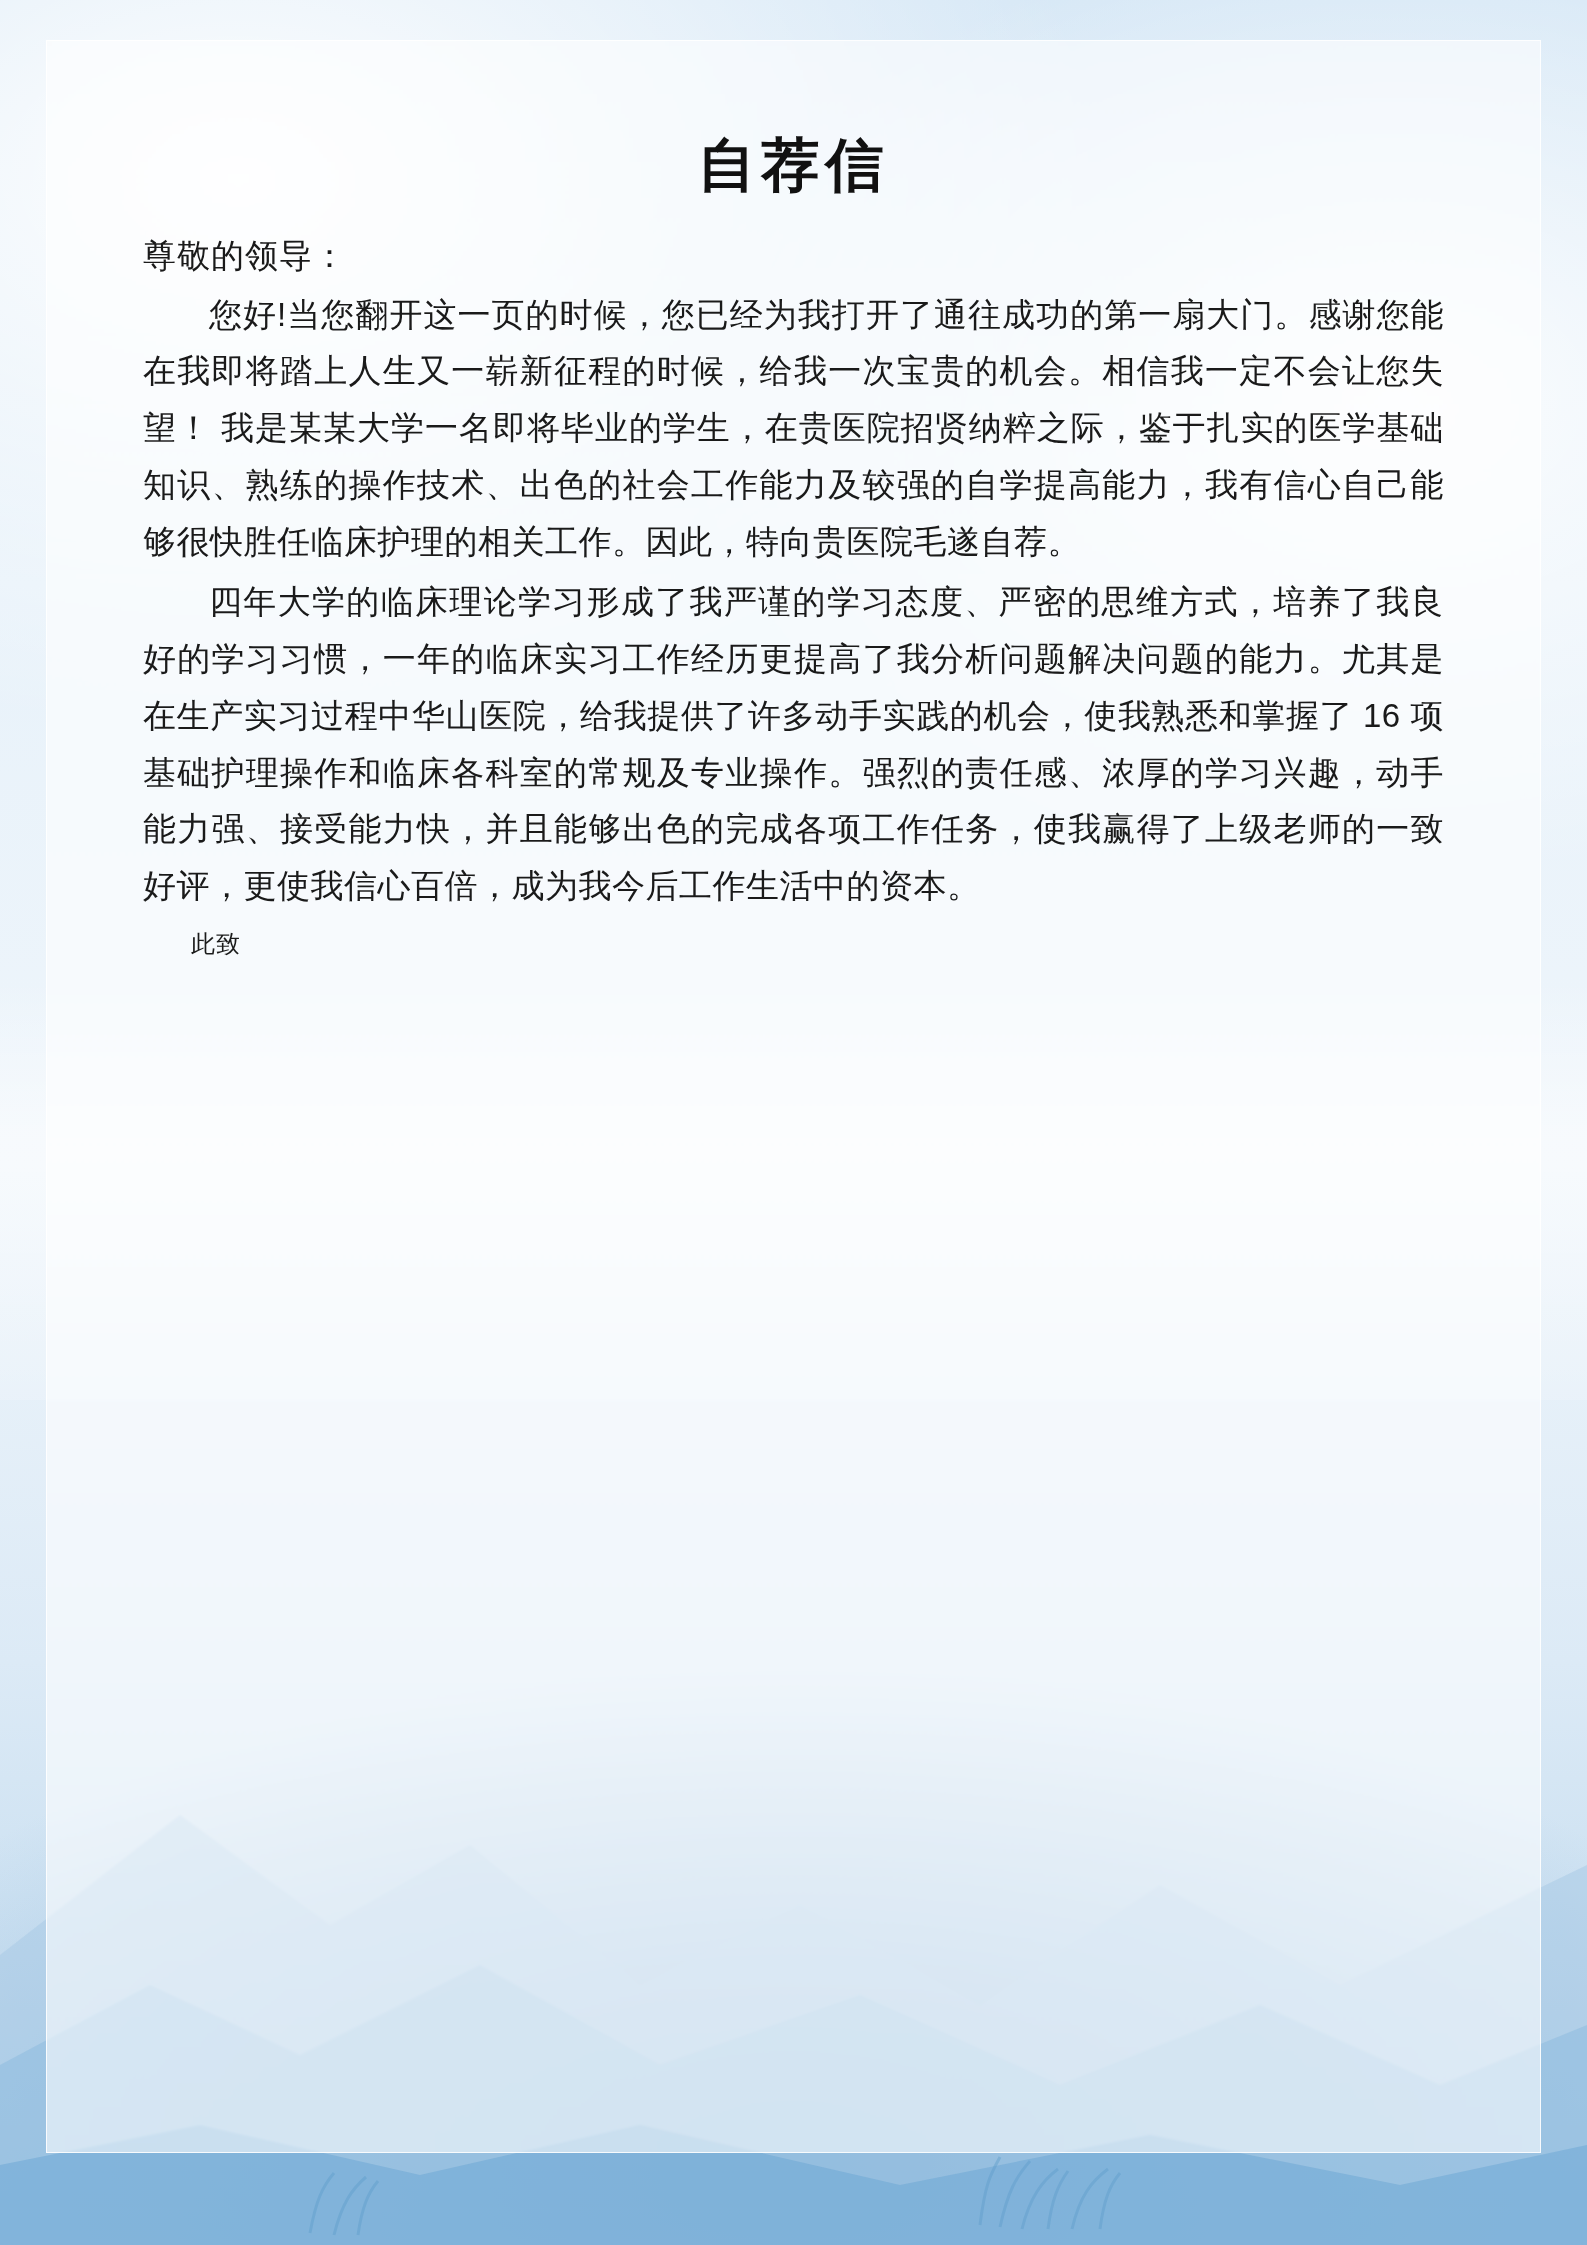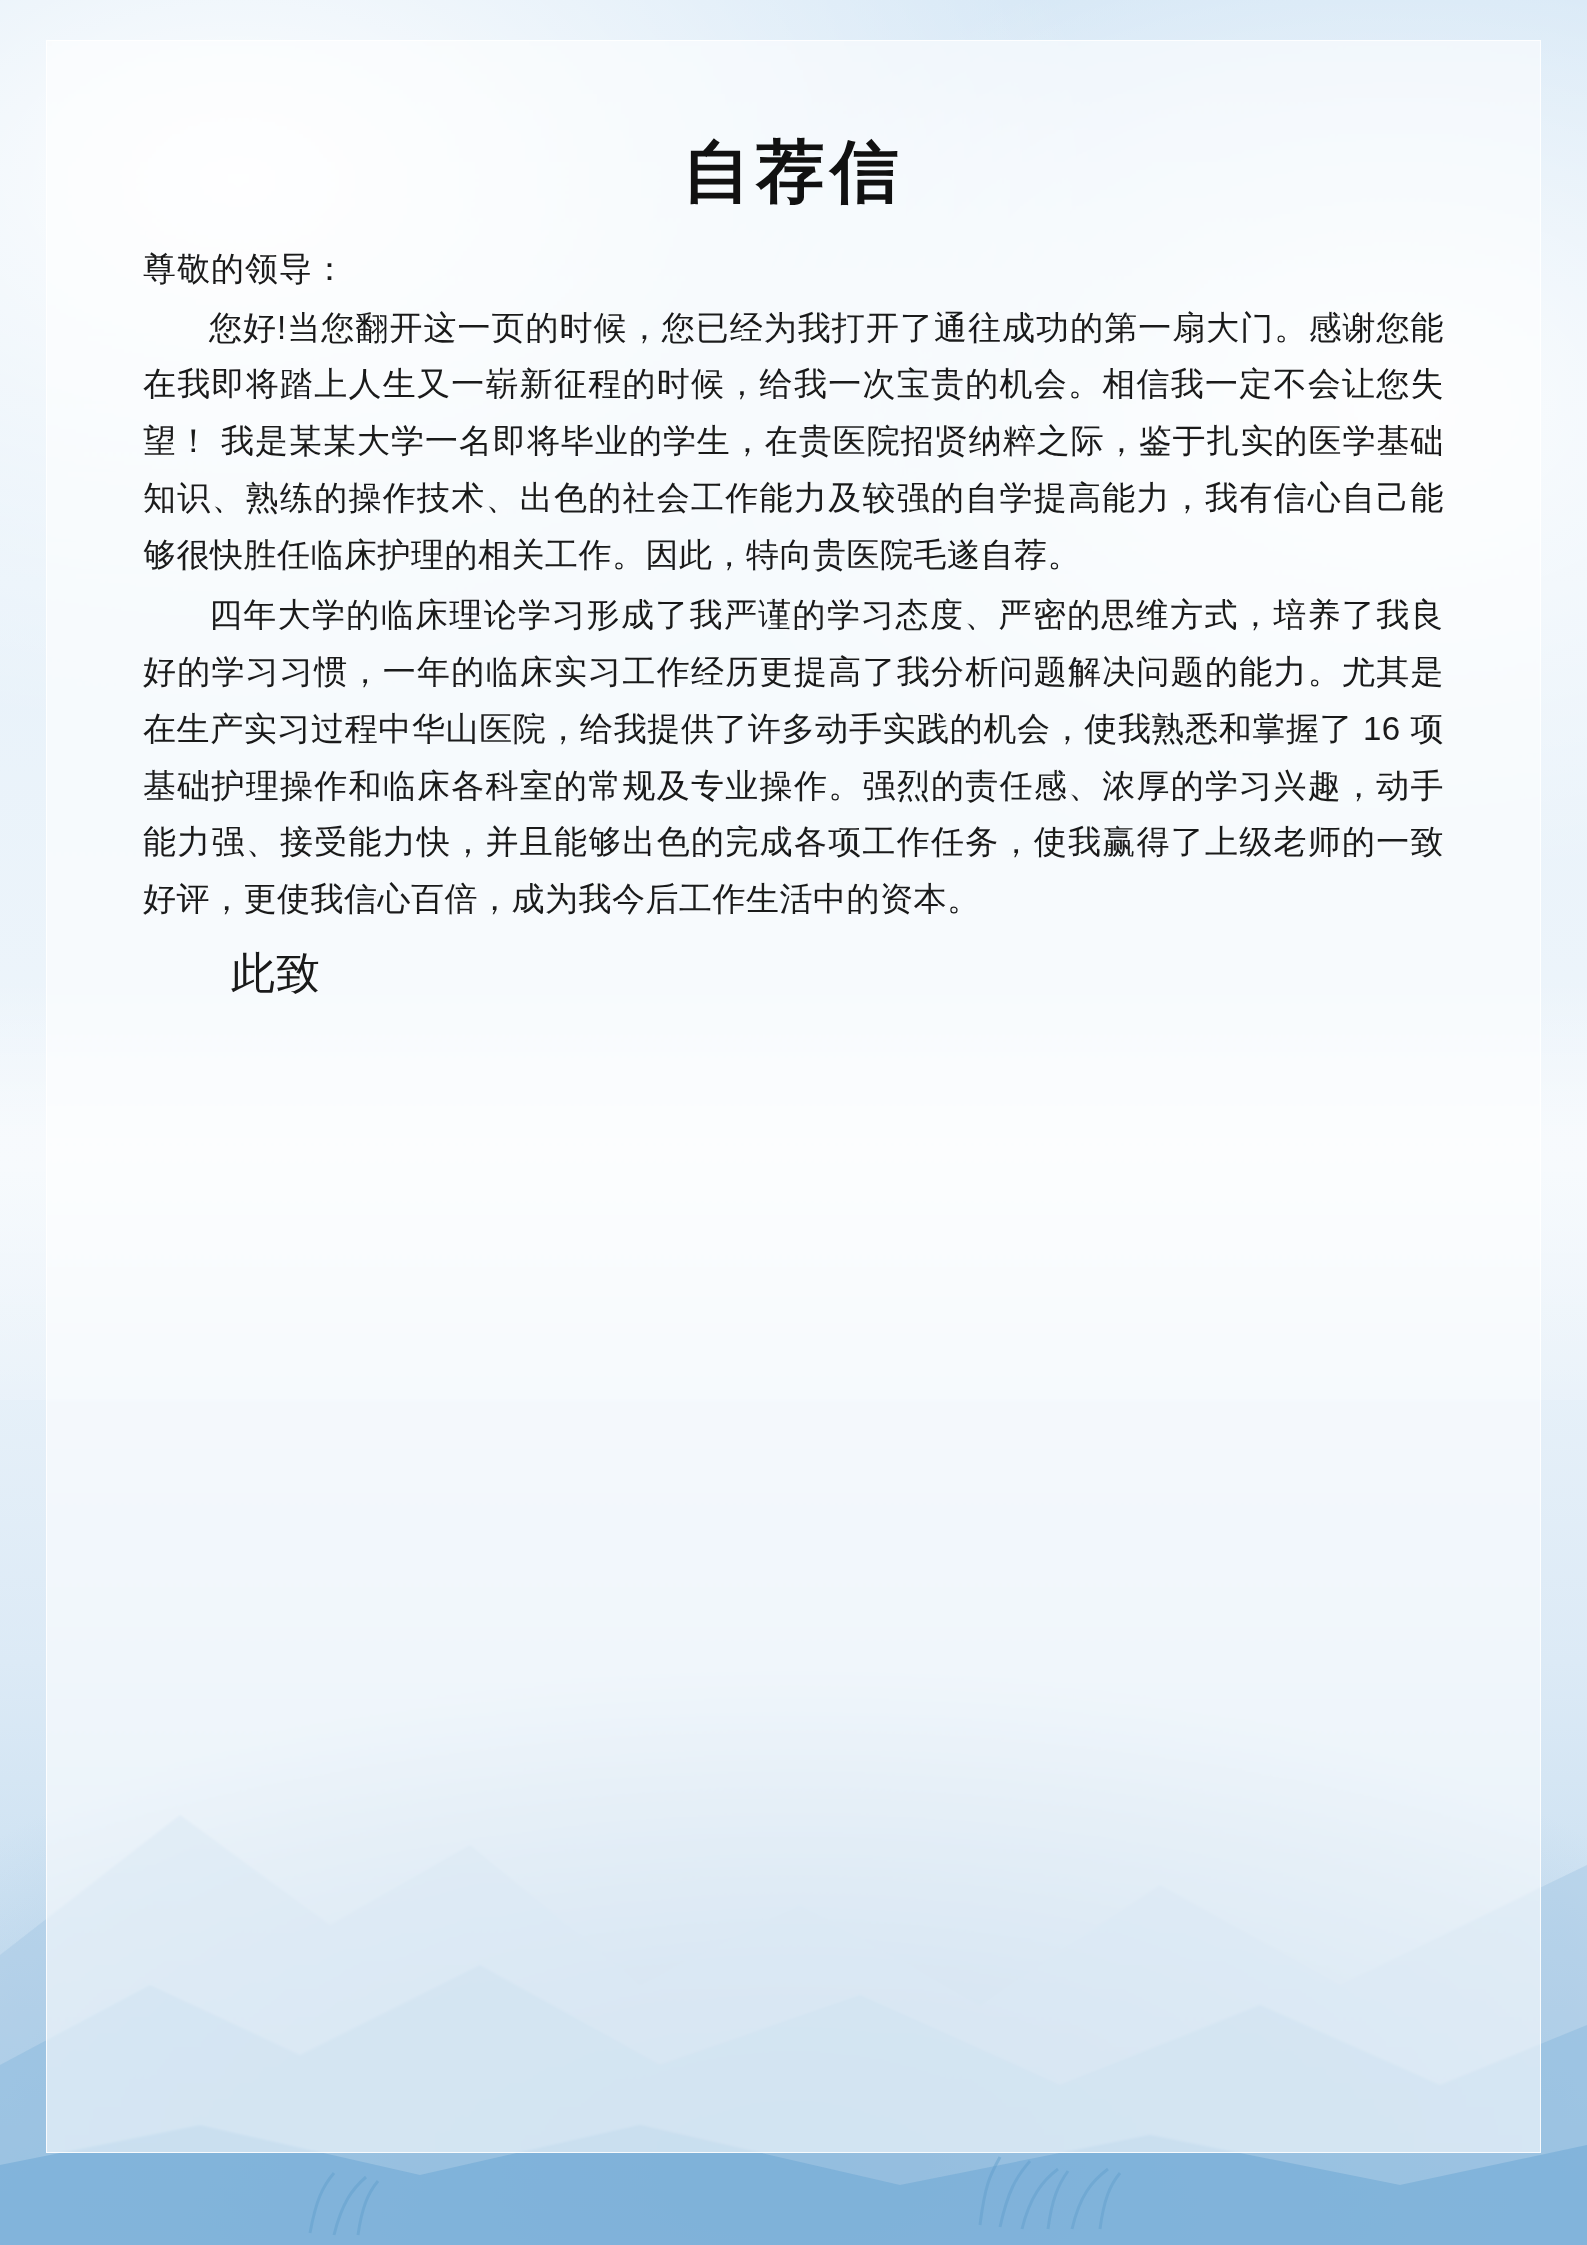--- a/index.html
+++ b/index.html
@@ -59,21 +59,21 @@
     height: 2113px;
     box-sizing: border-box;
     background: rgba(255,255,255,0.58);
     border: 1px solid rgba(255,255,255,0.85);
     padding: 54px 96px 40px 96px;
     backdrop-filter: blur(1px);
   }
 
   .doc-title {
     text-align: center;
-    font-size: 68px;
+    font-size: 58px;
     font-weight: bold;
     letter-spacing: 6px;
     color: #111;
     margin: 32px 0 26px 0;
     font-family: Liberation Serif, serif;
   }
 
   .salutation {
     font-size: 33px;
     color: #1a1a1a;
@@ -87,21 +87,21 @@
     color: #1a1a1a;
     line-height: 1.72;
     margin: 0 0 4px 0;
     text-indent: 2em;
     text-align: justify;
     text-justify: inter-ideograph;
     letter-spacing: 0.5px;
   }
 
   .closing {
-    font-size: 44px;
+    font-size: 24px;
     color: #1a1a1a;
     line-height: 1.6;
     margin: 10px 0 0 0;
     letter-spacing: 1px;
   }
   .closing.indent { text-indent: 2em; }
 </style>
 </head>
 <body>
 

